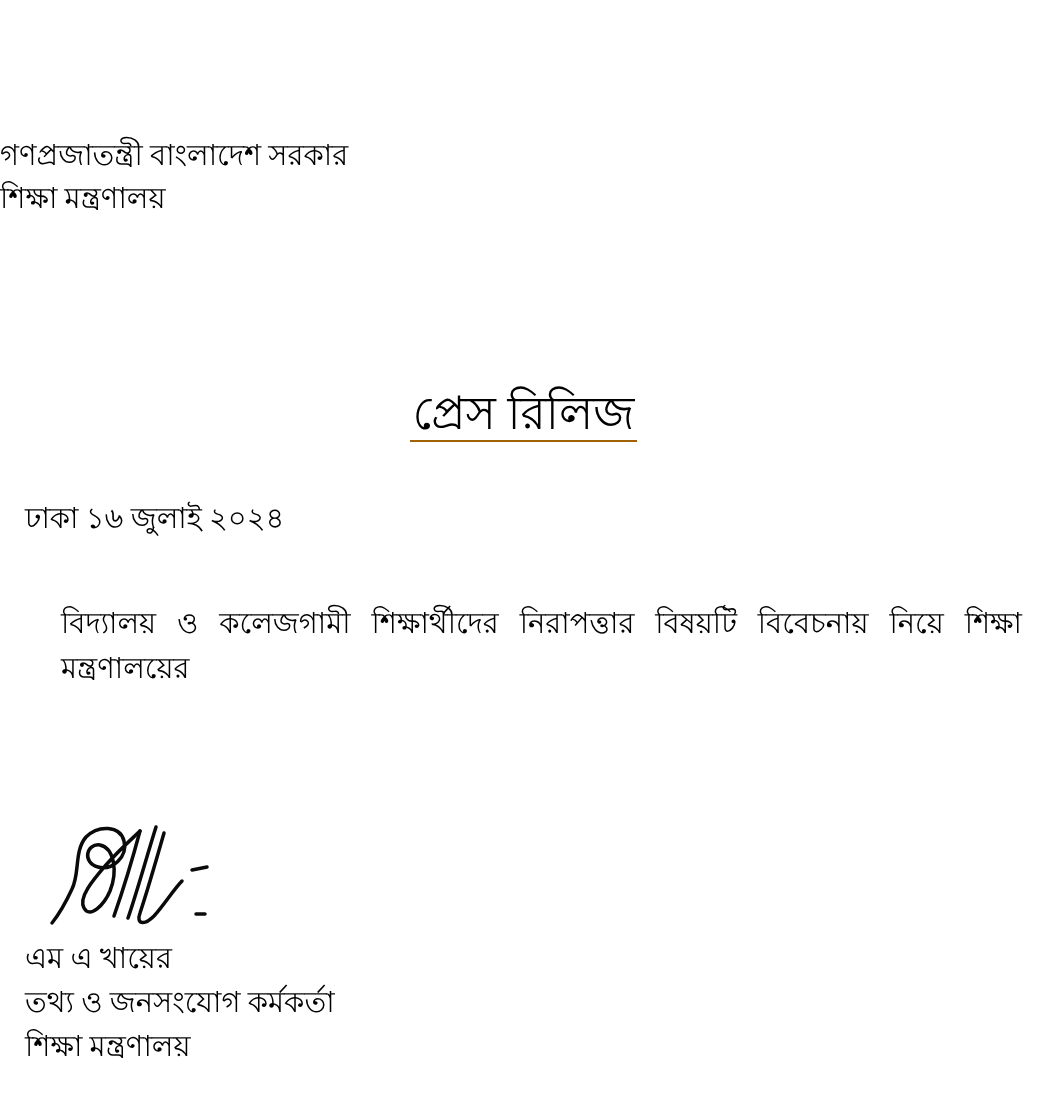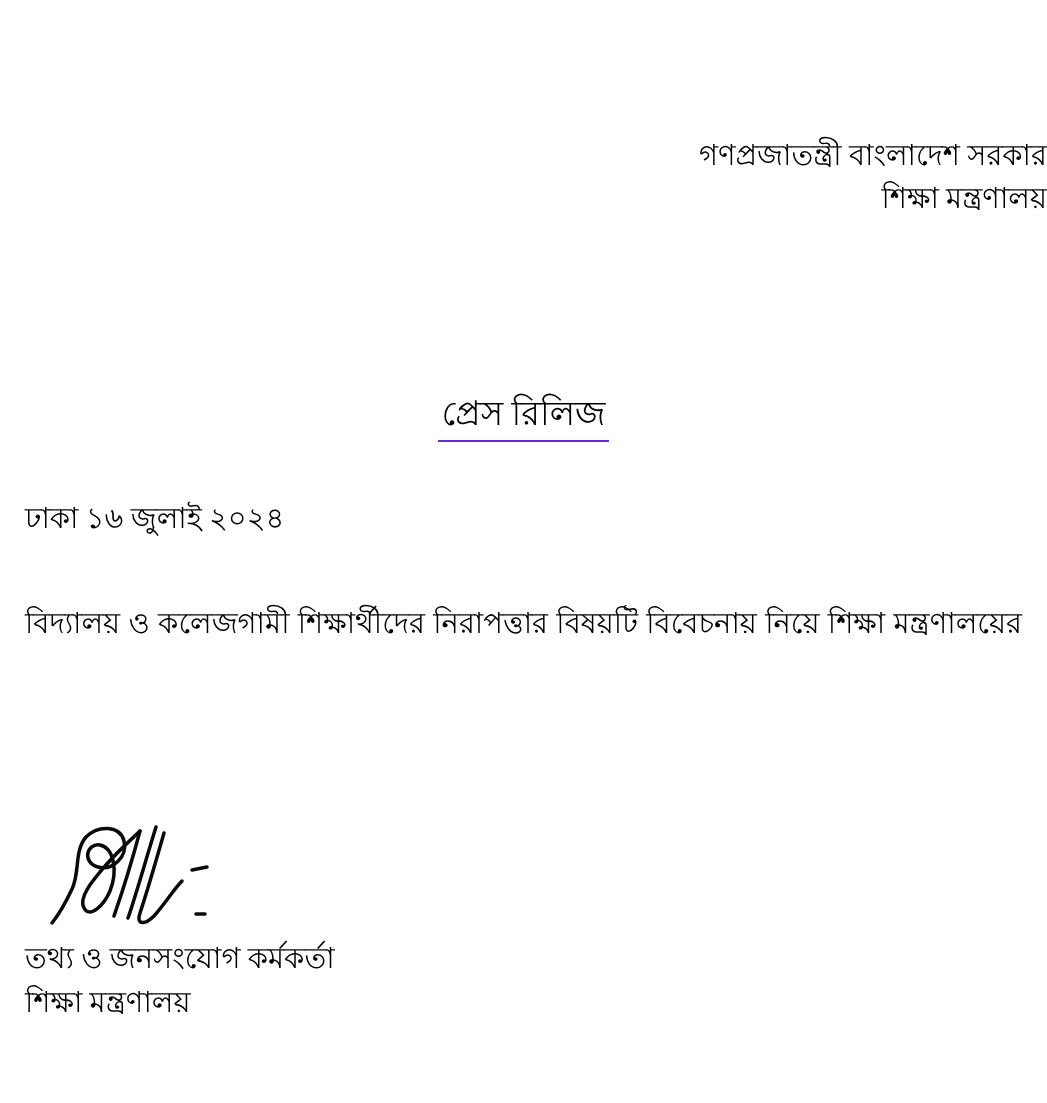--- a/index.html
+++ b/index.html
@@ -10,36 +10,36 @@
     background: #ffffff;
     color: #000000;
     font-family: "Liberation Serif", serif;
     overflow: hidden;
   }
   .header {
     position: absolute;
     top: 134px;
     left: 0;
     width: 100%;
-    text-align: right;
+    text-align: left;
     font-size: 29px;
     line-height: 43px;
   }
   .title-wrap {
     position: absolute;
     top: 393px;
     left: 0;
     width: 100%;
     text-align: center;
   }
   .press-title {
     display: inline-block;
-    font-size: 34px;
+    font-size: 46px;
     line-height: 42px;
-    border-bottom: 2px solid #6d28d9;
+    border-bottom: 2px solid #a16207;
     padding: 0 3px 5px 3px;
   }
   .dateline {
     position: absolute;
     top: 498px;
     left: 25px;
     font-size: 29px;
     line-height: 40px;
     text-align: right;
   }
@@ -47,20 +47,21 @@
     position: absolute;
     top: 601px;
     left: 25px;
     width: 997px;
     font-size: 29px;
     line-height: 45px;
   }
   .body-line {
     text-align: justify;
     text-align-last: justify;
+    margin-left: 36px;
   }
   .signature-svg {
     position: absolute;
     top: 817px;
     left: 46px;
   }
   .sig-block {
     position: absolute;
     top: 936px;
     left: 25px;
@@ -105,17 +106,18 @@
       <path d="M118,16
                C110,44 100,78 94,96
                C90,107 98,109 108,99
                C118,88 128,72 136,64"></path>
       <path d="M146,53 L161,50"></path>
       <path d="M150,97 L159,97"></path>
     </g>
   </svg>
 
   <div class="sig-block">
+    <div>এম এ খায়ের</div>
     <div>তথ্য ও জনসংযোগ কর্মকর্তা</div>
     <div>শিক্ষা মন্ত্রণালয়</div>
   </div>
 
 </div>
 
 </body></html>

